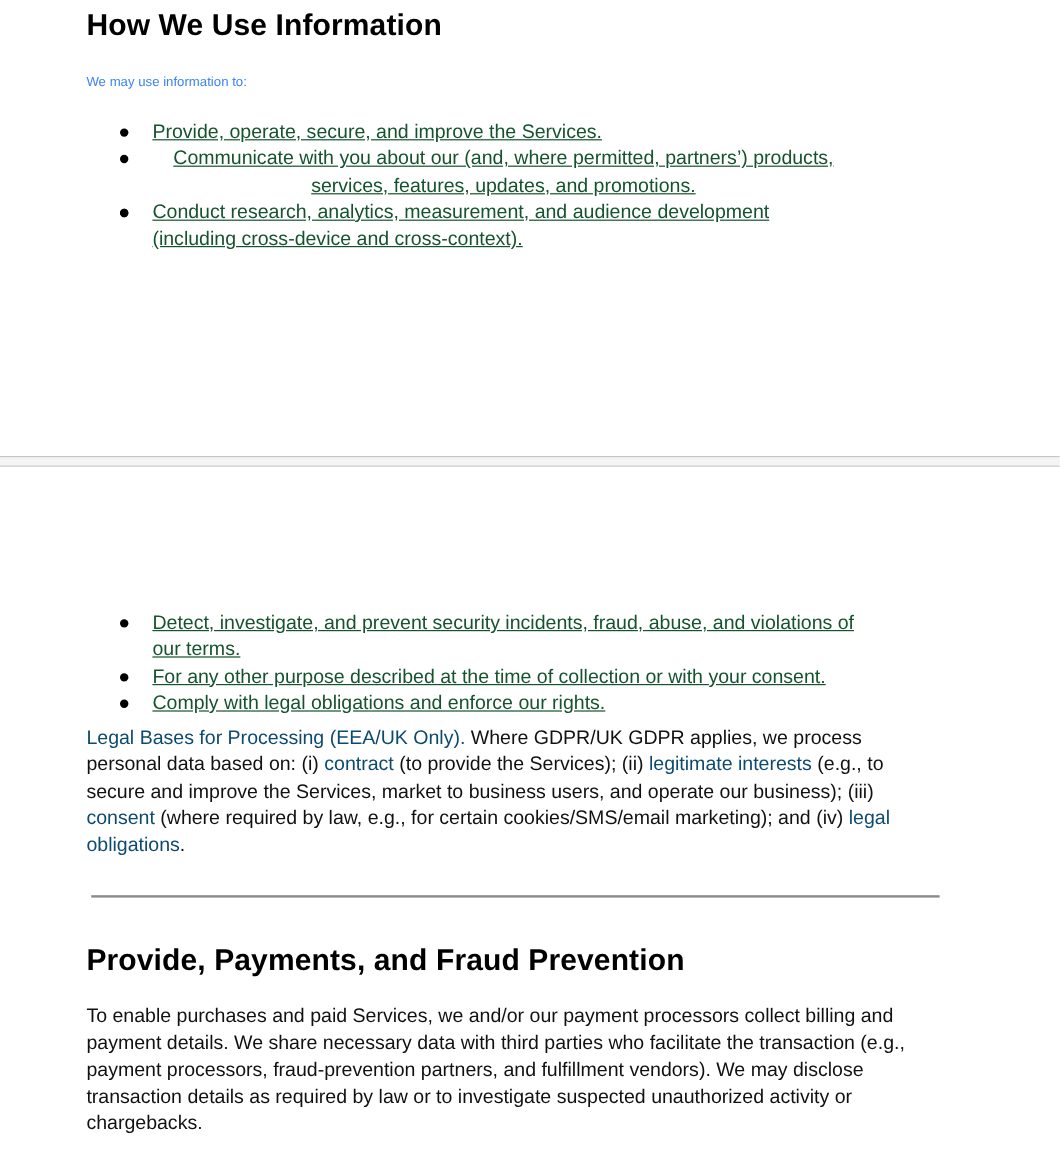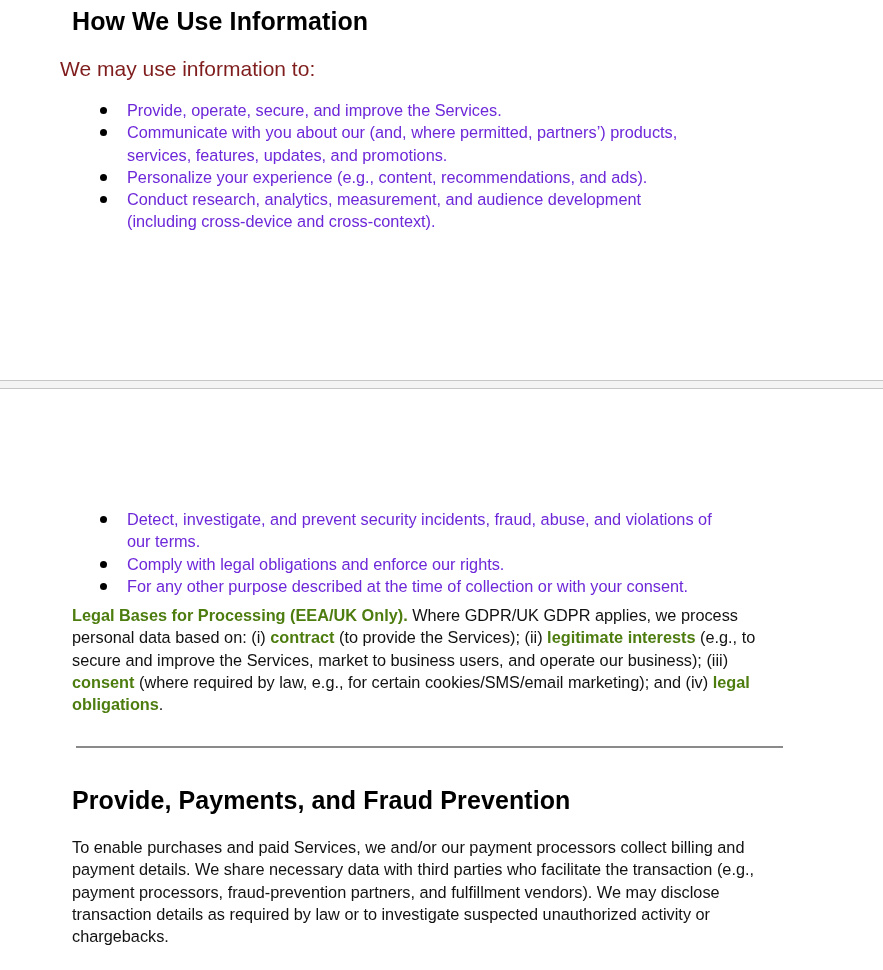--- a/index.html
+++ b/index.html
@@ -38,92 +38,93 @@
       left: 72px;
       margin: 0;
       font-weight: bold;
       font-size: 25px;
       line-height: 30px;
       color: #000;
       letter-spacing: 0.1px;
     }
     .text {
       position: absolute;
-      left: 60px;
+      left: 72px;
       margin: 0;
-      font-size: 21px;
+      font-size: 11px;
       line-height: 22.3px;
-      color: #7f1d1d;
+      color: #3b82f6;
     }
     ul.bullets {
       position: absolute;
       left: 72px;
       margin: 0;
       padding: 0;
       list-style: none;
       width: 700px;
     }
     ul.bullets li {
       position: relative;
       padding-left: 55px;
       font-size: 16.3px;
       line-height: 22.3px;
-      color: #6d28d9;
+      color: #14532d;
+      text-decoration: underline;
     }
     ul.bullets li .bullet {
       position: absolute;
       left: 28px;
       top: 8px;
       width: 7px;
       height: 7px;
       border-radius: 50%;
       background: #000;
     }
     .para {
       position: absolute;
       left: 72px;
       width: 712px;
       margin: 0;
       font-size: 16.3px;
       line-height: 22.3px;
       color: #111;
     }
-    .para b { font-weight: bold; color: #4d7c0f; }
+    .para b { font-weight: normal; color: #0c4a6e; }
     .hr {
       position: absolute;
       left: 76px;
       top: 746px;
       width: 707px;
       height: 2px;
       background: #8a8a8a;
     }
   </style>
 </head>
 <body>
 
 <div class="page page-top">
   <h1 style="top:6px;">How We Use Information</h1>
   <p class="text" style="top:58px;">We may use information to:</p>
   <ul class="bullets" style="top:99px;">
     <li><span class="bullet"></span><span>Provide, operate, secure, and improve the Services.</span></li>
-    <li style="padding-right:60px;"><span class="bullet"></span><span>Communicate with you about our (and, where permitted, partners’) products, services, features, updates, and promotions.</span></li>
-    <li><span class="bullet"></span><span>Personalize your experience (e.g., content, recommendations, and ads).</span></li>
+    <li style="padding-right:60px;text-align:center;"><span class="bullet"></span><span>Communicate with you about our (and, where permitted, partners’) products, services, features, updates, and promotions.</span></li>
+    <li><span class="bullet"></span></li>
     <li style="padding-right:85px;"><span class="bullet"></span><span>Conduct research, analytics, measurement, and audience development (including cross-device and cross-context).</span></li>
   </ul>
 </div>
 
 <div class="page-break"></div>
 
 <div class="page page-bottom">
 </div>
 
 <ul class="bullets" style="top:508px;">
   <li style="padding-right:40px;"><span class="bullet"></span><span>Detect, investigate, and prevent security incidents, fraud, abuse, and violations of our terms.</span></li>
+  <li><span class="bullet"></span><span>For any other purpose described at the time of collection or with your consent.</span></li>
   <li><span class="bullet"></span><span>Comply with legal obligations and enforce our rights.</span></li>
-  <li><span class="bullet"></span><span>For any other purpose described at the time of collection or with your consent.</span></li>
 </ul>
 
 <p class="para" style="top:604px;"><b>Legal Bases for Processing (EEA/UK Only).</b><span> Where GDPR/UK GDPR applies, we process personal data based on: (i) </span><b>contract</b><span> (to provide the Services); (ii) </span><b>legitimate interests</b><span> (e.g., to secure and improve the Services, market to business users, and operate our business); (iii) </span><b>consent</b><span> (where required by law, e.g., for certain cookies/SMS/email marketing); and (iv) </span><b>legal obligations</b><span>.</span></p>
 
 <div class="hr"></div>
 
 <h2 style="top:785px;">Provide, Payments, and Fraud Prevention</h2>
 
 <p class="para" style="top:836px;">To enable purchases and paid Services, we and/or our payment processors collect billing and payment details. We share necessary data with third parties who facilitate the transaction (e.g., payment processors, fraud-prevention partners, and fulfillment vendors). We may disclose transaction details as required by law or to investigate suspected unauthorized activity or chargebacks.</p>
 

